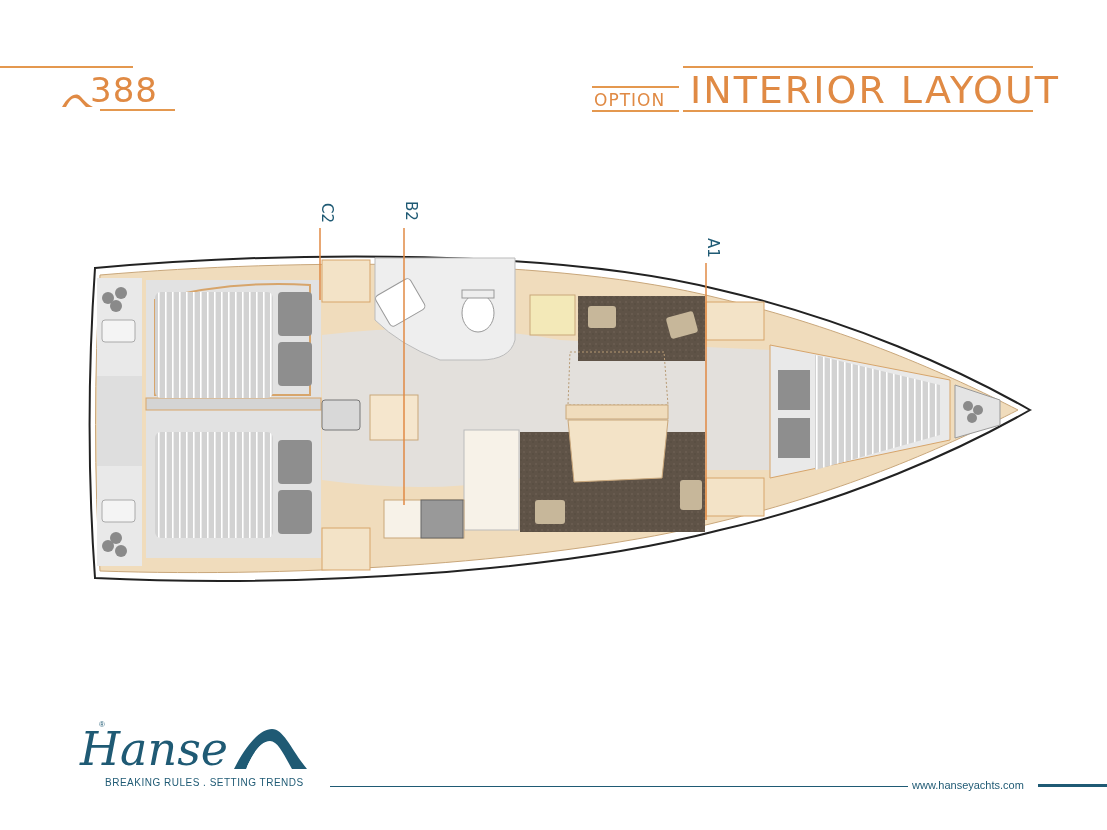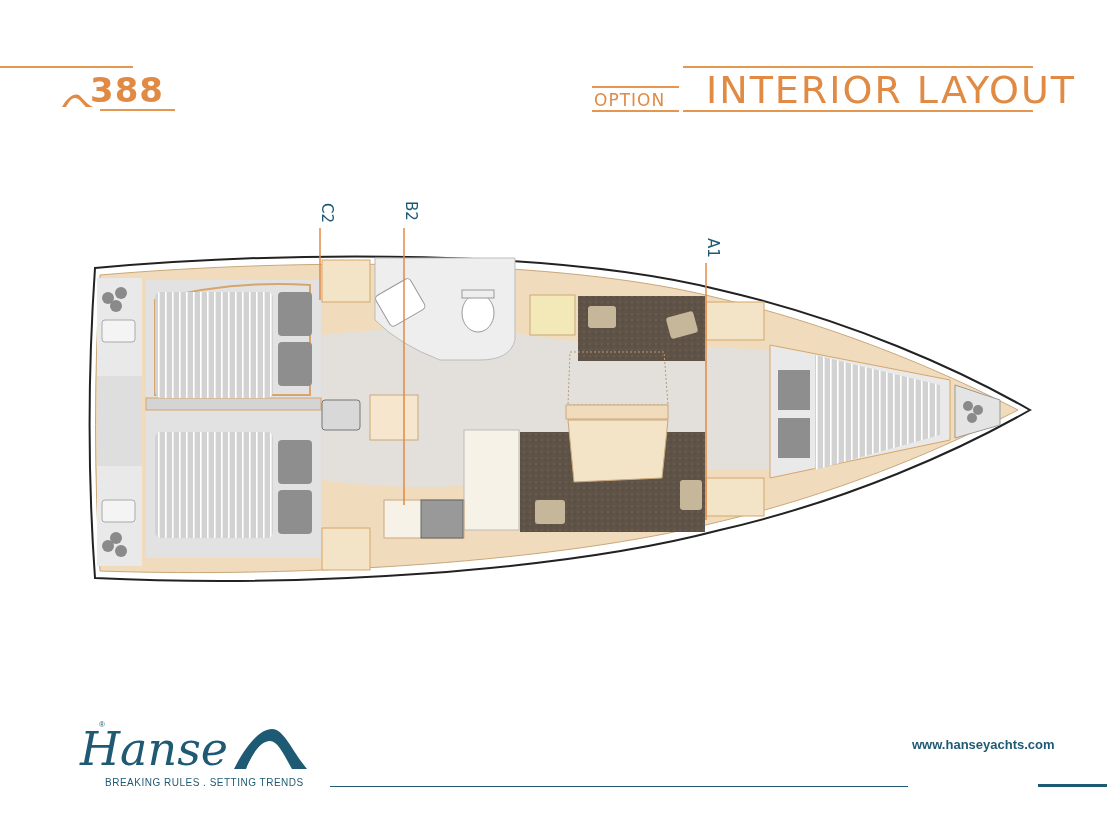--- a/index.html
+++ b/index.html
@@ -1,25 +1,25 @@
 <!DOCTYPE html>
 <html><head>
 <meta charset="utf-8">
 <style>
   html,body{margin:0;padding:0;background:#fff;}
   body{width:1107px;height:830px;position:relative;overflow:hidden;font-family:"Liberation Sans",sans-serif;}
   .abs{position:absolute;}
   .line-o{background:#e4984f;height:2px;}
-  .model-num{left:90px;top:70px;font-size:34px;color:#e08a44;font-family:"DejaVu Sans",sans-serif;font-weight:700;letter-spacing:1px;}
-  .title-main{left:690px;top:68px;font-size:38px;color:#e08a44;letter-spacing:2px;font-family:"DejaVu Sans",sans-serif;margin-left:16px;}
+  .model-num{left:90px;top:70px;font-size:34px;color:#e08a44;font-family:"DejaVu Sans",sans-serif;font-weight:400;letter-spacing:1px;}
+  .title-main{left:690px;top:68px;font-size:38px;color:#e08a44;letter-spacing:2px;font-family:"DejaVu Sans",sans-serif;}
   .title-opt{left:594px;top:90px;font-size:17px;color:#e08a44;letter-spacing:1px;font-family:"DejaVu Sans",sans-serif;text-align:center;}
   .section-label{font-size:15px;color:#1f5a74;font-family:"DejaVu Sans",sans-serif;transform:rotate(90deg);transform-origin:left top;white-space:nowrap;}
   .logo-word{left:80px;top:722px;font-size:46px;font-style:italic;color:#1f5a74;font-family:"DejaVu Serif",serif;text-align:right;}
   .tagline{left:105px;top:777px;font-size:10px;color:#1f5a74;letter-spacing:0.5px;}
-  .url{left:912px;top:737px;font-size:13px;color:#1f5a74;font-weight:bold;}
+  .url{left:912px;top:779px;font-size:11px;color:#1f5a74;font-weight:normal;}
 </style>
 </head>
 <body>
 
 <div class="abs line-o" style="left:0;top:66px;width:133px;"></div>
 <svg class="abs" style="left:60px;top:92px" width="34" height="16" viewBox="0 0 34 16">
   <path d="M2 15 C8 4 16 0 20 4 C24 8 28 13 33 15 L26 15 C22 11 19 6 15 6 C11 6 8 11 6 15 Z" fill="#e08a44"></path>
 </svg>
 <div class="abs model-num">388</div>
 <div class="abs line-o" style="left:100px;top:109px;width:75px;"></div>

